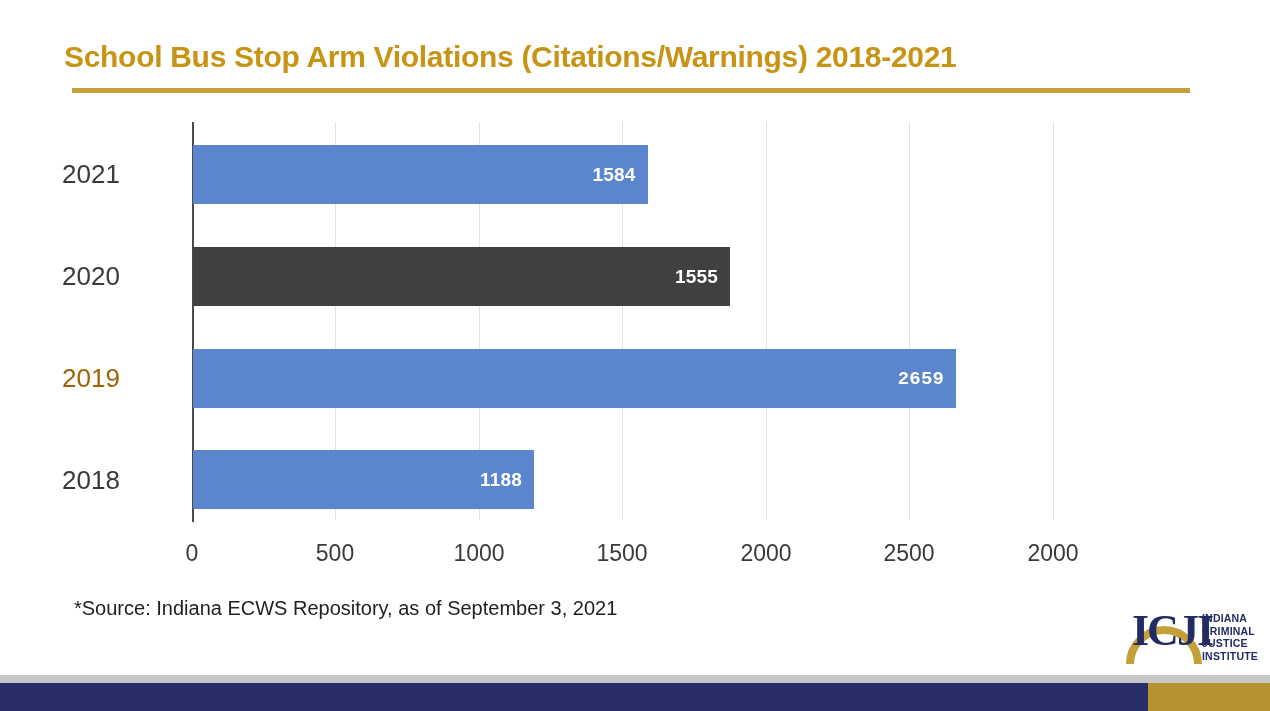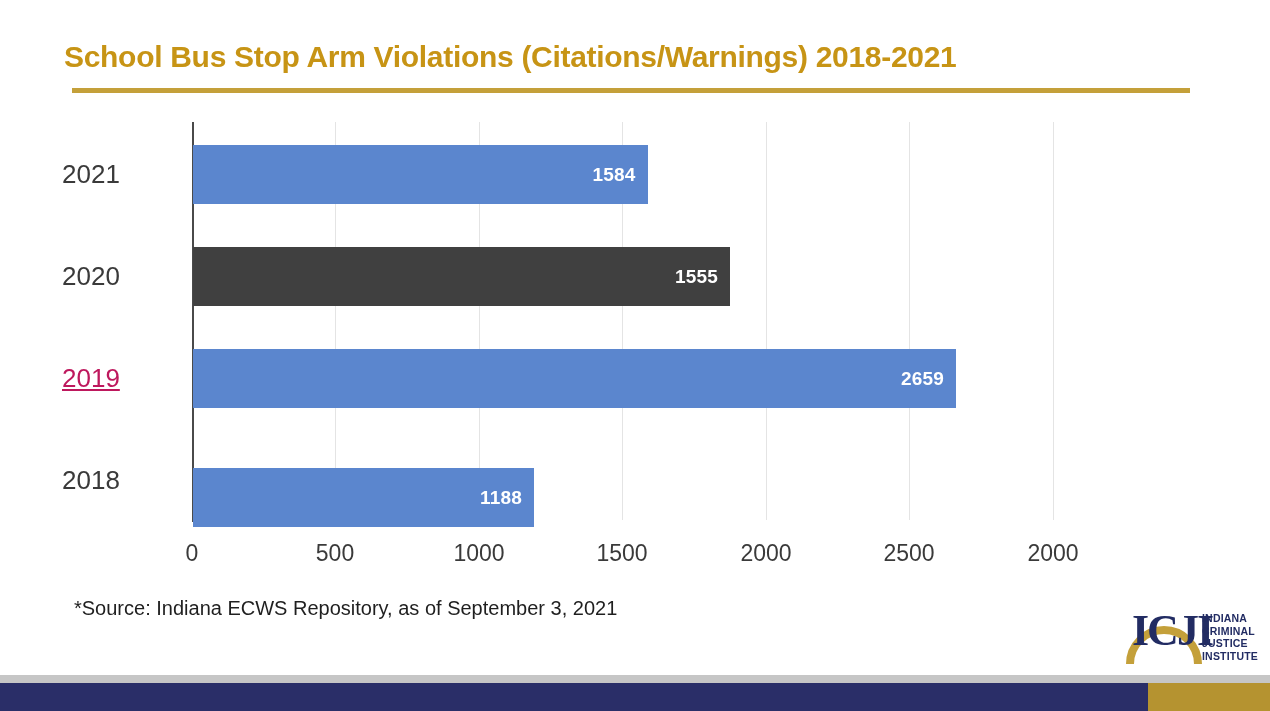--- a/index.html
+++ b/index.html
@@ -213,36 +213,36 @@
 
     <div class="axis-line"></div>
 
     <div class="cat-label-wrap" style="top:144px;">
       <span class="cat-label-text" style="font-size:26px;color:#3A3A3A;">2021</span>
     </div>
     <div class="cat-label-wrap" style="top:246px;">
       <span class="cat-label-text" style="font-size:26px;color:#3A3A3A;">2020</span>
     </div>
     <div class="cat-label-wrap" style="top:348px;">
-      <span class="cat-label-text" style="font-size:26px;color:#be185d;text-decoration:underline;">2019</span>
+      <span class="cat-label-text" style="font-size:26px;color:#a16207;">2019</span>
     </div>
     <div class="cat-label-wrap" style="top:450px;">
       <span class="cat-label-text" style="font-size:26px;color:#3A3A3A;">2018</span>
     </div>
 
     <div class="bar" style="left: 193px; top: 145px; height: 59px; width: 454.608px; background: rgb(91, 134, 206);">
       <span class="bar-label" style="color: rgb(255, 255, 255);">1584</span>
     </div>
     <div class="bar" style="left: 193px; top: 247px; height: 59px; width: 537px; background: #404040;">
       <span class="bar-label" style="color: rgb(255, 255, 255);">1555</span>
     </div>
     <div class="bar" style="left: 193px; top: 349px; height: 59px; width: 763.133px; background: rgb(91, 134, 206);">
-      <span class="bar-label" style="color: rgb(255, 255, 255);">2659</span>
-    </div>
-    <div class="bar" style="left: 193px; top: 468px; height: 59px; width: 340.956px; background: rgb(91, 134, 206);">
+      <span class="bar-label" style="color: rgb(255, 255, 255); font-family: Liberation Mono, monospace;">2659</span>
+    </div>
+    <div class="bar" style="left: 193px; top: 450px; height: 59px; width: 340.956px; background: rgb(91, 134, 206);">
       <span class="bar-label" style="color: rgb(255, 255, 255);">1188</span>
     </div>
 
     <div class="xtick" style="left:192px;">0</div>
     <div class="xtick" style="left:335px;">500</div>
     <div class="xtick" style="left:479px;">1000</div>
     <div class="xtick" style="left:622px;">1500</div>
     <div class="xtick" style="left:766px;">2000</div>
     <div class="xtick" style="left:909px;">2500</div>
     <div class="xtick" style="left:1053px;">2000</div>

